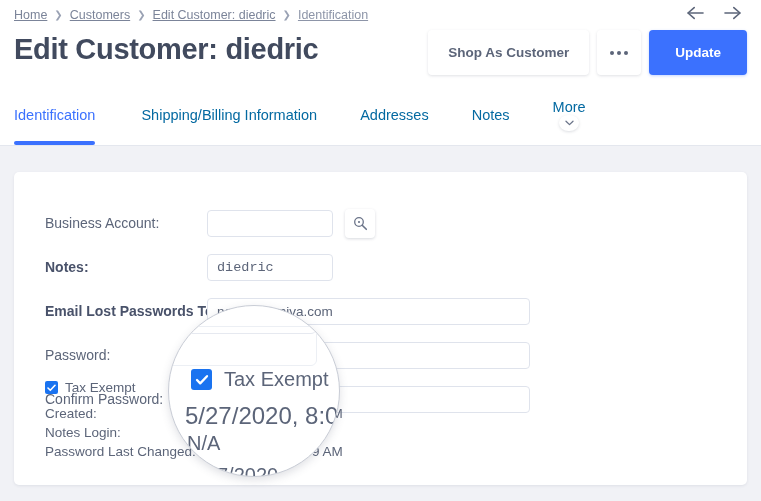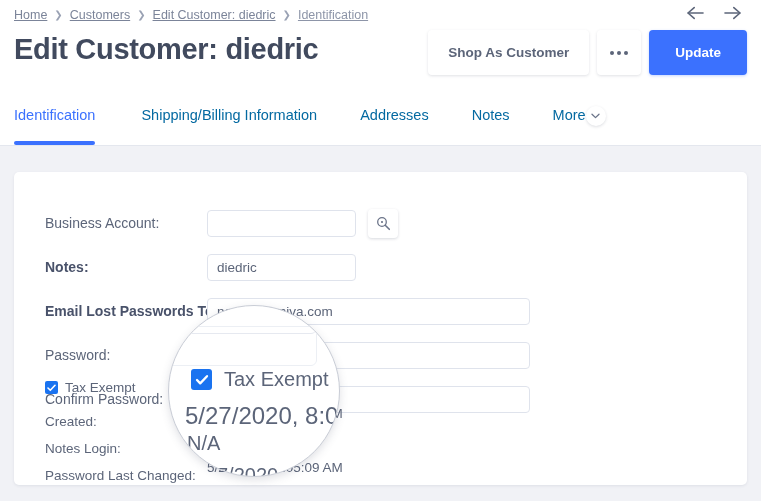--- a/index.html
+++ b/index.html
@@ -144,20 +144,21 @@
     content: "";
     position: absolute;
     left: 0; right: 0; bottom: 0;
     height: 4px;
     background: #3b71fe;
     border-radius: 2px;
   }
   .tab-more {
     display: flex;
     align-items: center;
+    flex-direction: column;
   }
   .chev-circle {
     width: 20px; height: 20px;
     border-radius: 50%;
     background: #ffffff;
     box-shadow: 0 1px 3px rgba(60,70,95,0.18);
     display: flex;
     align-items: center;
     justify-content: center;
   }
@@ -197,21 +198,21 @@
     height: 27px;
     border: 1px solid #dfe3ec;
     border-radius: 4px;
     background: #ffffff;
     font-family: "Liberation Sans", sans-serif;
     font-size: 13.5px;
     color: #5c6579;
     padding: 0 9px;
     outline: none;
   }
-  .w-narrow { width: 149px; }
+  .w-narrow { width: 126px; font-family: Liberation Mono, monospace; }
   .w-wide { width: 323px; }
   .search-btn {
     width: 30px; height: 29px;
     margin-left: 12px;
     background: #ffffff;
     border: none;
     border-radius: 4px;
     box-shadow: 0 1px 3px rgba(60,70,95,0.2);
     display: flex;
     align-items: center;
@@ -222,21 +223,21 @@
 
   
   .meta {
     position: absolute;
     left: 31px; top: 232px;
     font-size: 13.5px;
     color: #5c6579;
     line-height: 19px;
   }
   .meta-row { display: flex; }
-  .meta-label { width: 162px; flex: 0 0 162px; white-space: nowrap; margin-top: 8px; }
+  .meta-label { width: 162px; flex: 0 0 162px; white-space: nowrap; }
   .meta-value { white-space: nowrap; }
 
   
   .tax-row {
     position: absolute;
     left: 31px; top: 208px;
     display: flex;
     align-items: center;
     gap: 7px;
     font-size: 13.5px;

